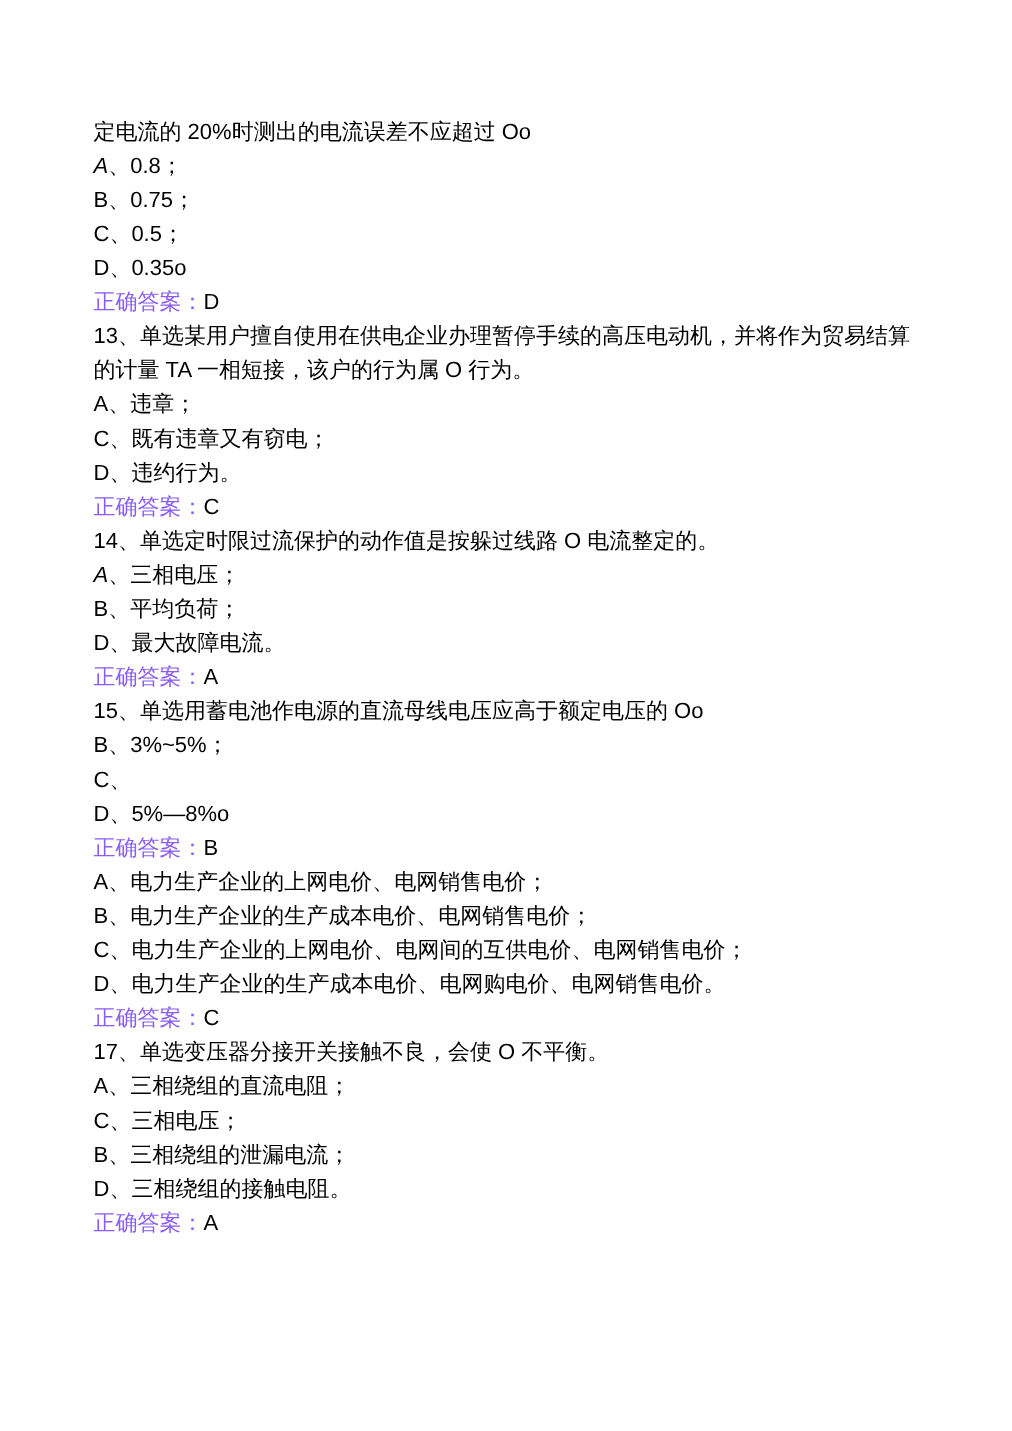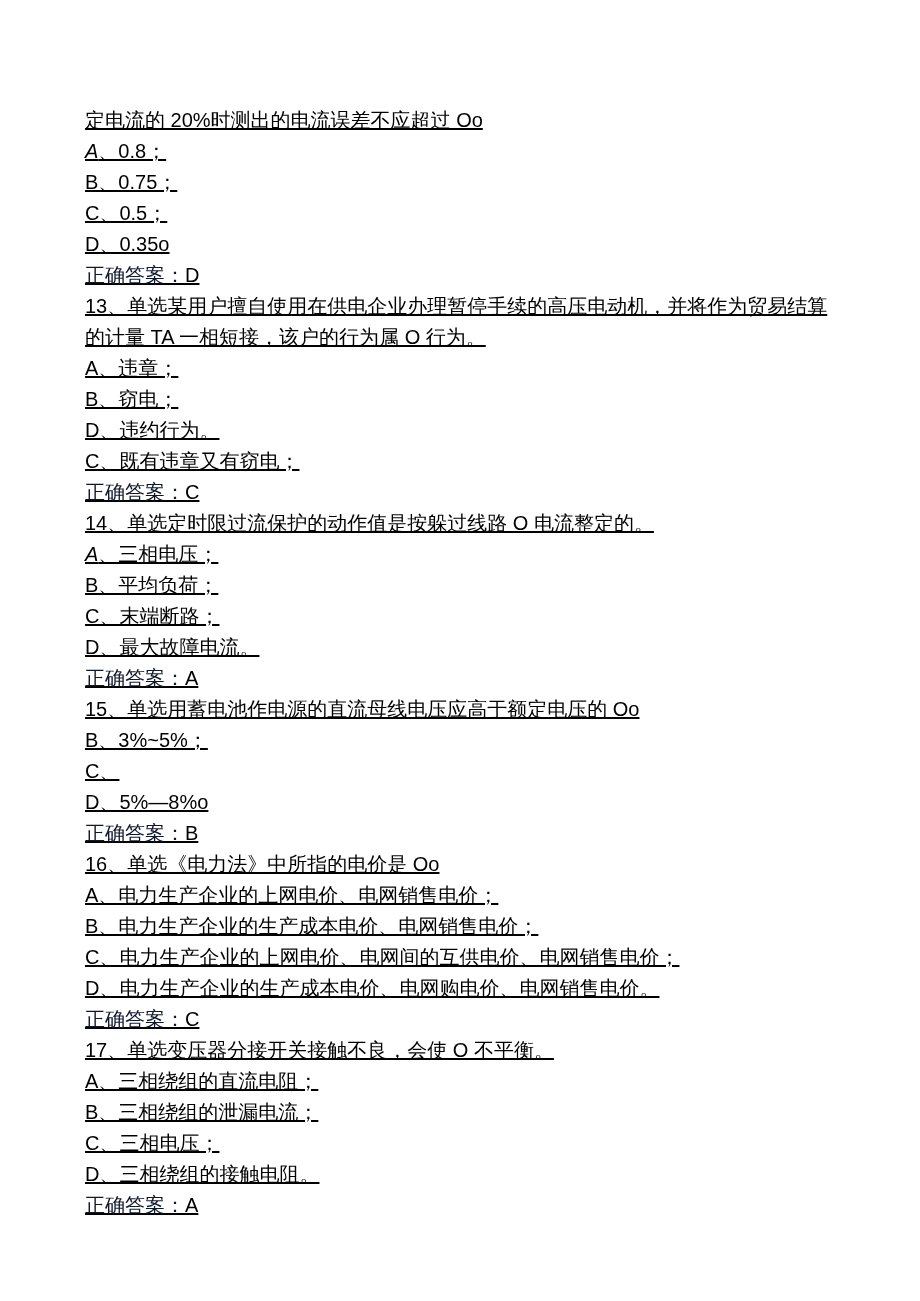--- a/index.html
+++ b/index.html
@@ -10,64 +10,60 @@
     width: 920px;
   }
   .page {
     padding: 105px 85px 60px 85px;
     font-size: 20px;
     line-height: 1.55;
     color: #000000;
   }
   .line {
     display: block;
-    text-decoration: underline;
   }
   .answer-label {
-    color: #0f172a;
+    color: #8b5cf6;
   }
   .answer-value {
     color: #000000;
   }
   .italic {
     font-style: italic;
   }
 </style>
 </head>
 <body>
 
 <div class="page" id="page-container">
 <div class="line">定电流的 20%时测出的电流误差不应超过 Oo</div>
     <div class="line"><span class="italic">A</span><span>、0.8；</span></div>
     <div class="line">B、0.75；</div>
     <div class="line">C、0.5；</div>
     <div class="line">D、0.35o</div>
     <div class="line"><span class="answer-label">正确答案：</span><span class="answer-value">D</span></div>
     <div class="line">13、单选某用户擅自使用在供电企业办理暂停手续的高压电动机，并将作为贸易结算的计量 TA 一相短接，该户的行为属 O 行为。</div>
     <div class="line">A、违章；</div>
-    <div class="line">B、窃电；</div>
+    <div class="line">C、既有违章又有窃电；</div>
     <div class="line">D、违约行为。</div>
-    <div class="line">C、既有违章又有窃电；</div>
     <div class="line"><span class="answer-label">正确答案：</span><span class="answer-value">C</span></div>
     <div class="line">14、单选定时限过流保护的动作值是按躲过线路 O 电流整定的。</div>
     <div class="line"><span class="italic">A</span><span>、三相电压；</span></div>
     <div class="line">B、平均负荷；</div>
-    <div class="line">C、末端断路；</div>
     <div class="line">D、最大故障电流。</div>
     <div class="line"><span class="answer-label">正确答案：</span><span class="answer-value">A</span></div>
     <div class="line">15、单选用蓄电池作电源的直流母线电压应高于额定电压的 Oo</div>
     <div class="line">B、3%~5%；</div>
     <div class="line">C、</div>
     <div class="line">D、5%—8%o</div>
     <div class="line"><span class="answer-label">正确答案：</span><span class="answer-value">B</span></div>
-    <div class="line">16、单选《电力法》中所指的电价是 Oo</div>
     <div class="line">A、电力生产企业的上网电价、电网销售电价；</div>
     <div class="line">B、电力生产企业的生产成本电价、电网销售电价；</div>
     <div class="line">C、电力生产企业的上网电价、电网间的互供电价、电网销售电价；</div>
     <div class="line">D、电力生产企业的生产成本电价、电网购电价、电网销售电价。</div>
     <div class="line"><span class="answer-label">正确答案：</span><span class="answer-value">C</span></div>
     <div class="line">17、单选变压器分接开关接触不良，会使 O 不平衡。</div>
     <div class="line">A、三相绕组的直流电阻；</div>
+    <div class="line">C、三相电压；</div>
     <div class="line">B、三相绕组的泄漏电流；</div>
-    <div class="line">C、三相电压；</div>
     <div class="line">D、三相绕组的接触电阻。</div>
     <div class="line"><span class="answer-label">正确答案：</span><span class="answer-value">A</span></div>
   </div>
 
 </body></html>

